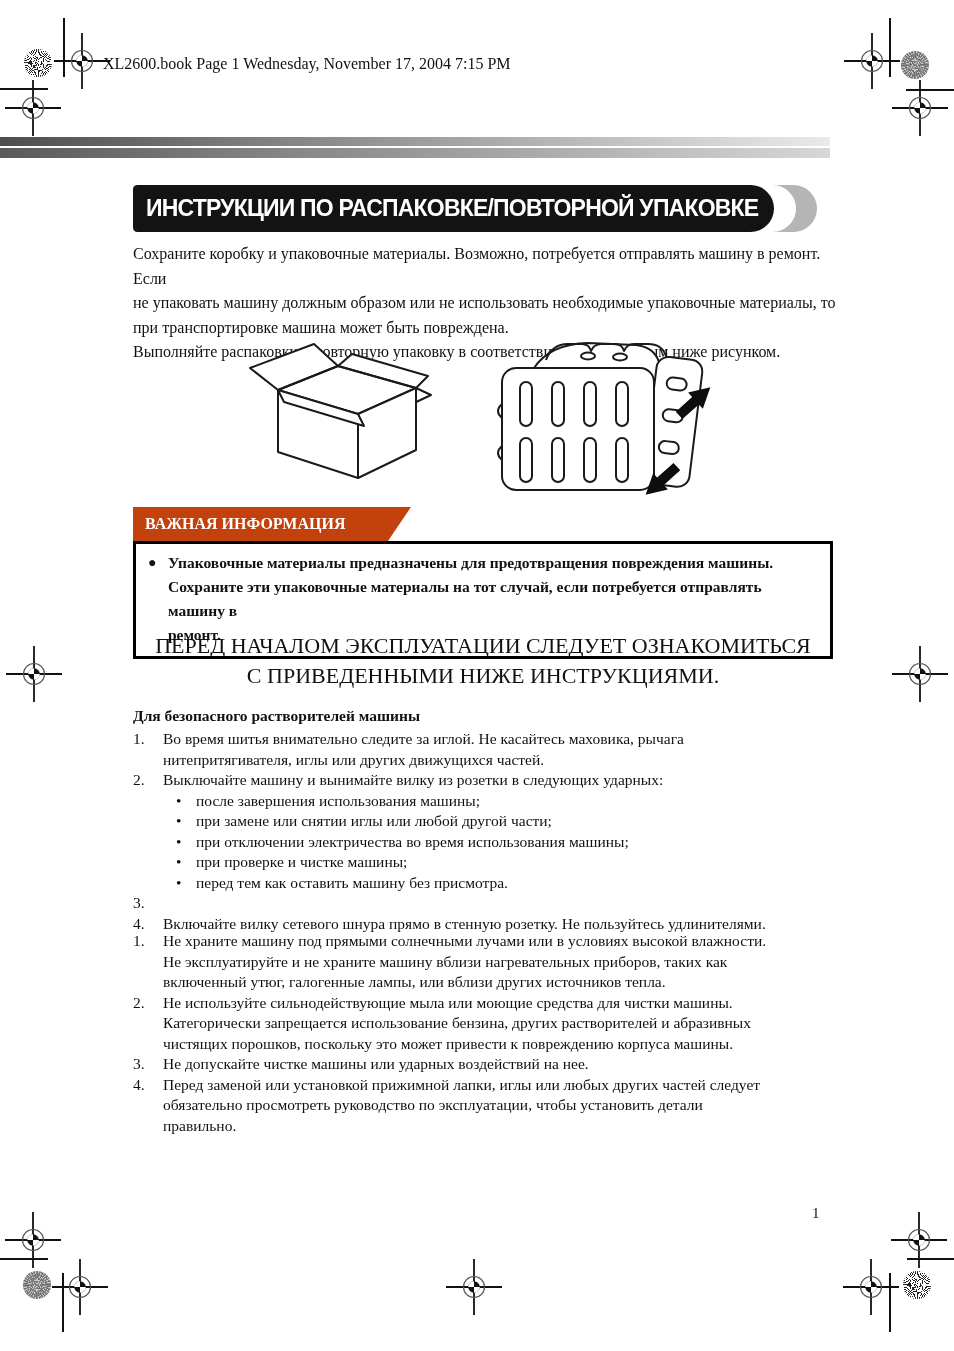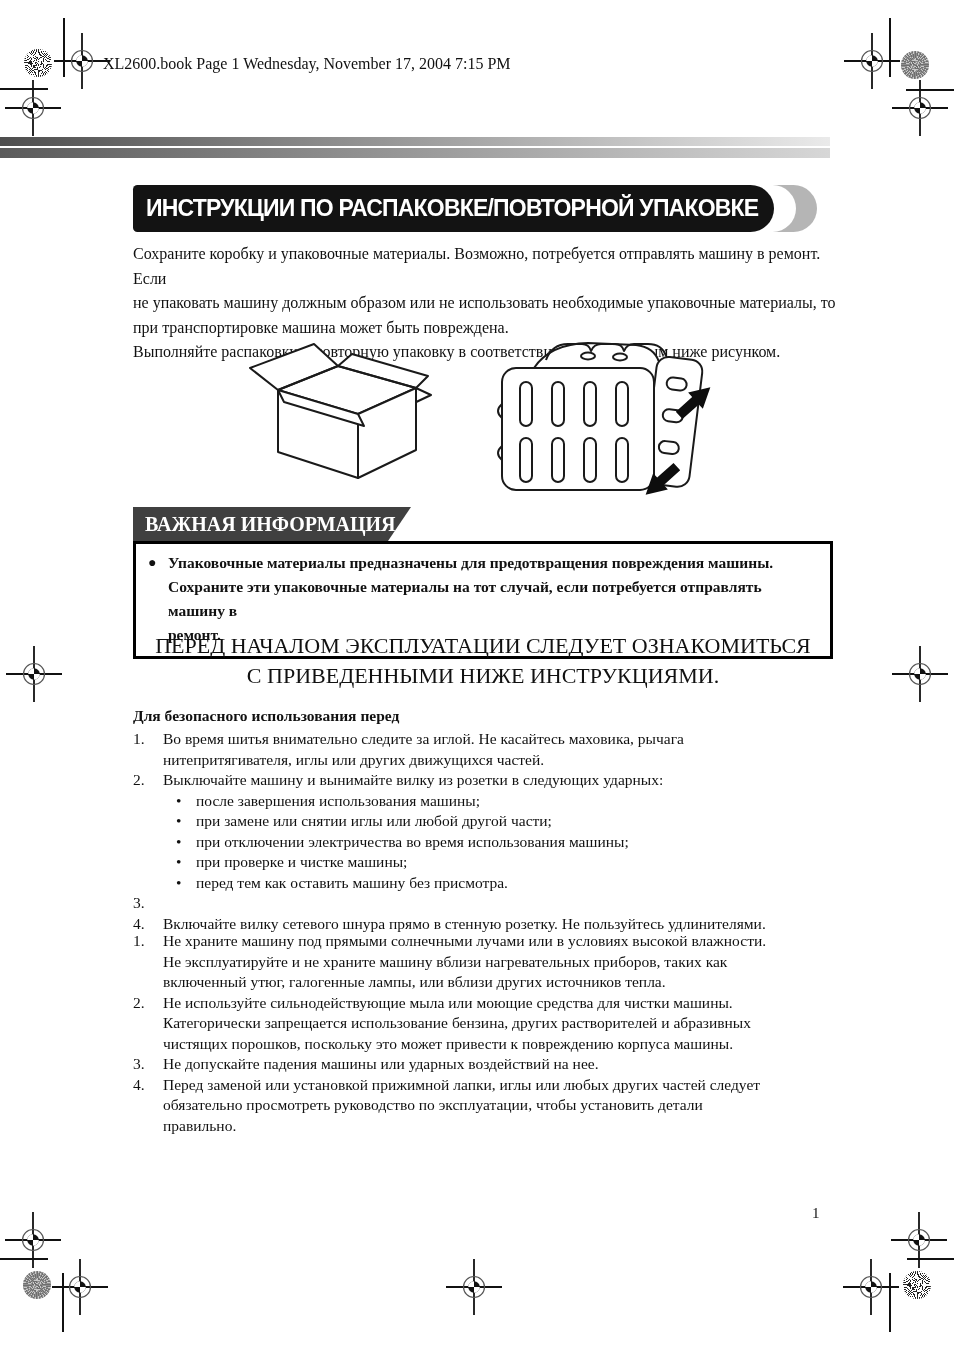--- a/index.html
+++ b/index.html
@@ -35,24 +35,24 @@
 
   .intro{position:absolute;left:133px;top:242px;width:706px;font-size:16px;line-height:24.5px;white-space:pre-line;}
 
   .fig{position:absolute;}
   .fig-box{left:238px;top:328px;}
   .fig-foam{left:488px;top:330px;}
   .fig path,.fig rect,.fig ellipse,.fig polyline{stroke:#1a1a1a;stroke-width:2;fill:#fff;stroke-linejoin:round;}
   .fig .nofill{fill:none;}
   .fig .arrow{fill:#0d0d0d;stroke:none;}
 
-  .imp-banner{position:absolute;left:133px;top:507px;width:278px;height:34px;background:#404040;color:#fff;
+  .imp-banner{position:absolute;left:133px;top:507px;width:278px;height:34px;background:#c2410c;color:#fff;
               clip-path:polygon(0 0,100% 0,calc(100% - 23px) 100%,0 100%);
               display:flex;align-items:center;box-sizing:border-box;padding-left:12px;
-              font-weight:bold;font-size:20px;white-space:nowrap;}
+              font-weight:bold;font-size:16px;white-space:nowrap;}
   .imp-box{position:absolute;left:133px;top:541px;width:700px;box-sizing:border-box;border:3px solid #000;
            padding:7px 12px 9px;display:flex;font-weight:bold;font-size:15.5px;line-height:24px;}
   .imp-box .dot{width:20px;flex:none;font-size:14px;}
   .imp-box .txt{white-space:pre-line;}
 
   .main-heading{position:absolute;left:133px;top:631px;width:700px;text-align:center;
                 font-weight:normal;font-size:22px;line-height:30px;}
 
   .section{position:absolute;left:133px;width:710px;}
   .section-1{top:705px;}
@@ -148,21 +148,21 @@
 Сохраните эти упаковочные материалы на тот случай, если потребуется отправлять машину в
 ремонт.</span>
   </div>
 
   <div class="main-heading">
     <div>ПЕРЕД НАЧАЛОМ ЭКСПЛУАТАЦИИ СЛЕДУЕТ ОЗНАКОМИТЬСЯ</div>
     <div>С ПРИВЕДЕННЫМИ НИЖЕ ИНСТРУКЦИЯМИ.</div>
   </div>
 
   <div class="section section-1">
-    <div class="sec-heading">Для безопасного использования перед</div>
+    <div class="sec-heading">Для безопасного растворителей машины</div>
     <div>
         <div class="li">
           <span class="num">1.</span>
           <span class="txt">Во время шитья внимательно следите за иглой. Не касайтесь маховика, рычага
 нитепритягивателя, иглы или других движущихся частей.</span>
         </div>
         <div class="li">
           <span class="num">2.</span>
           <span class="txt">Выключайте машину и вынимайте вилку из розетки в следующих ударных:</span>
         </div>
@@ -205,21 +205,21 @@
 включенный утюг, галогенные лампы, или вблизи других источников тепла.</span>
         </div>
         <div class="li">
           <span class="num">2.</span>
           <span class="txt">Не используйте сильнодействующие мыла или моющие средства для чистки машины.
 Категорически запрещается использование бензина, других растворителей и абразивных
 чистящих порошков, поскольку это может привести к повреждению корпуса машины.</span>
         </div>
         <div class="li">
           <span class="num">3.</span>
-          <span class="txt">Не допускайте падения машины или ударных воздействий на нее.</span>
+          <span class="txt">Не допускайте чистке машины или ударных воздействий на нее.</span>
         </div>
         <div class="li">
           <span class="num">4.</span>
           <span class="txt">Перед заменой или установкой прижимной лапки, иглы или любых других частей следует
 обязательно просмотреть руководство по эксплуатации, чтобы установить детали
 правильно.</span>
         </div>
       </div>
   </div>
 

